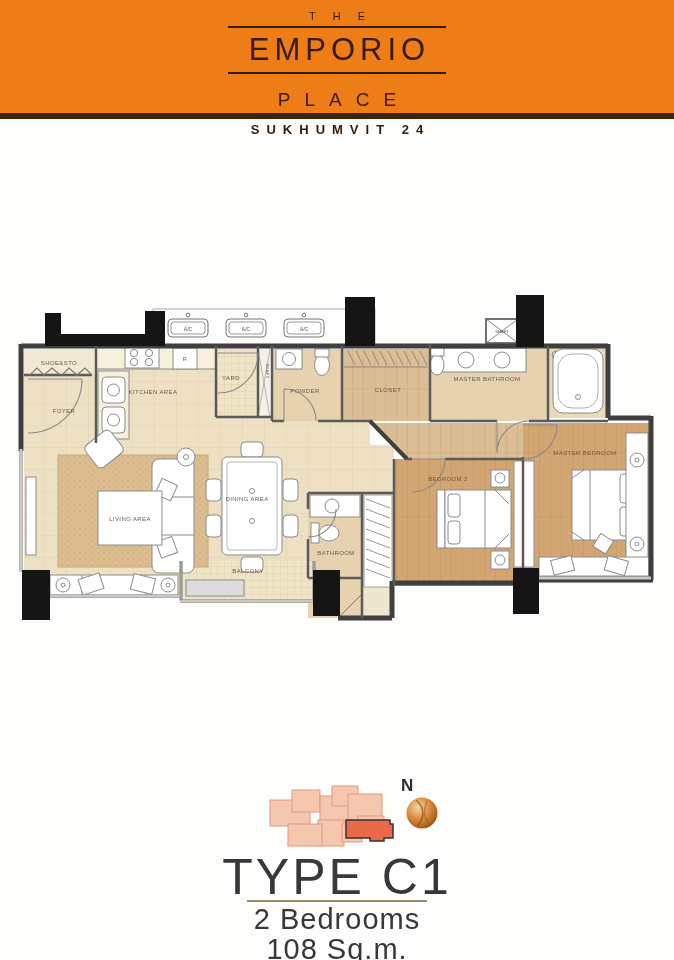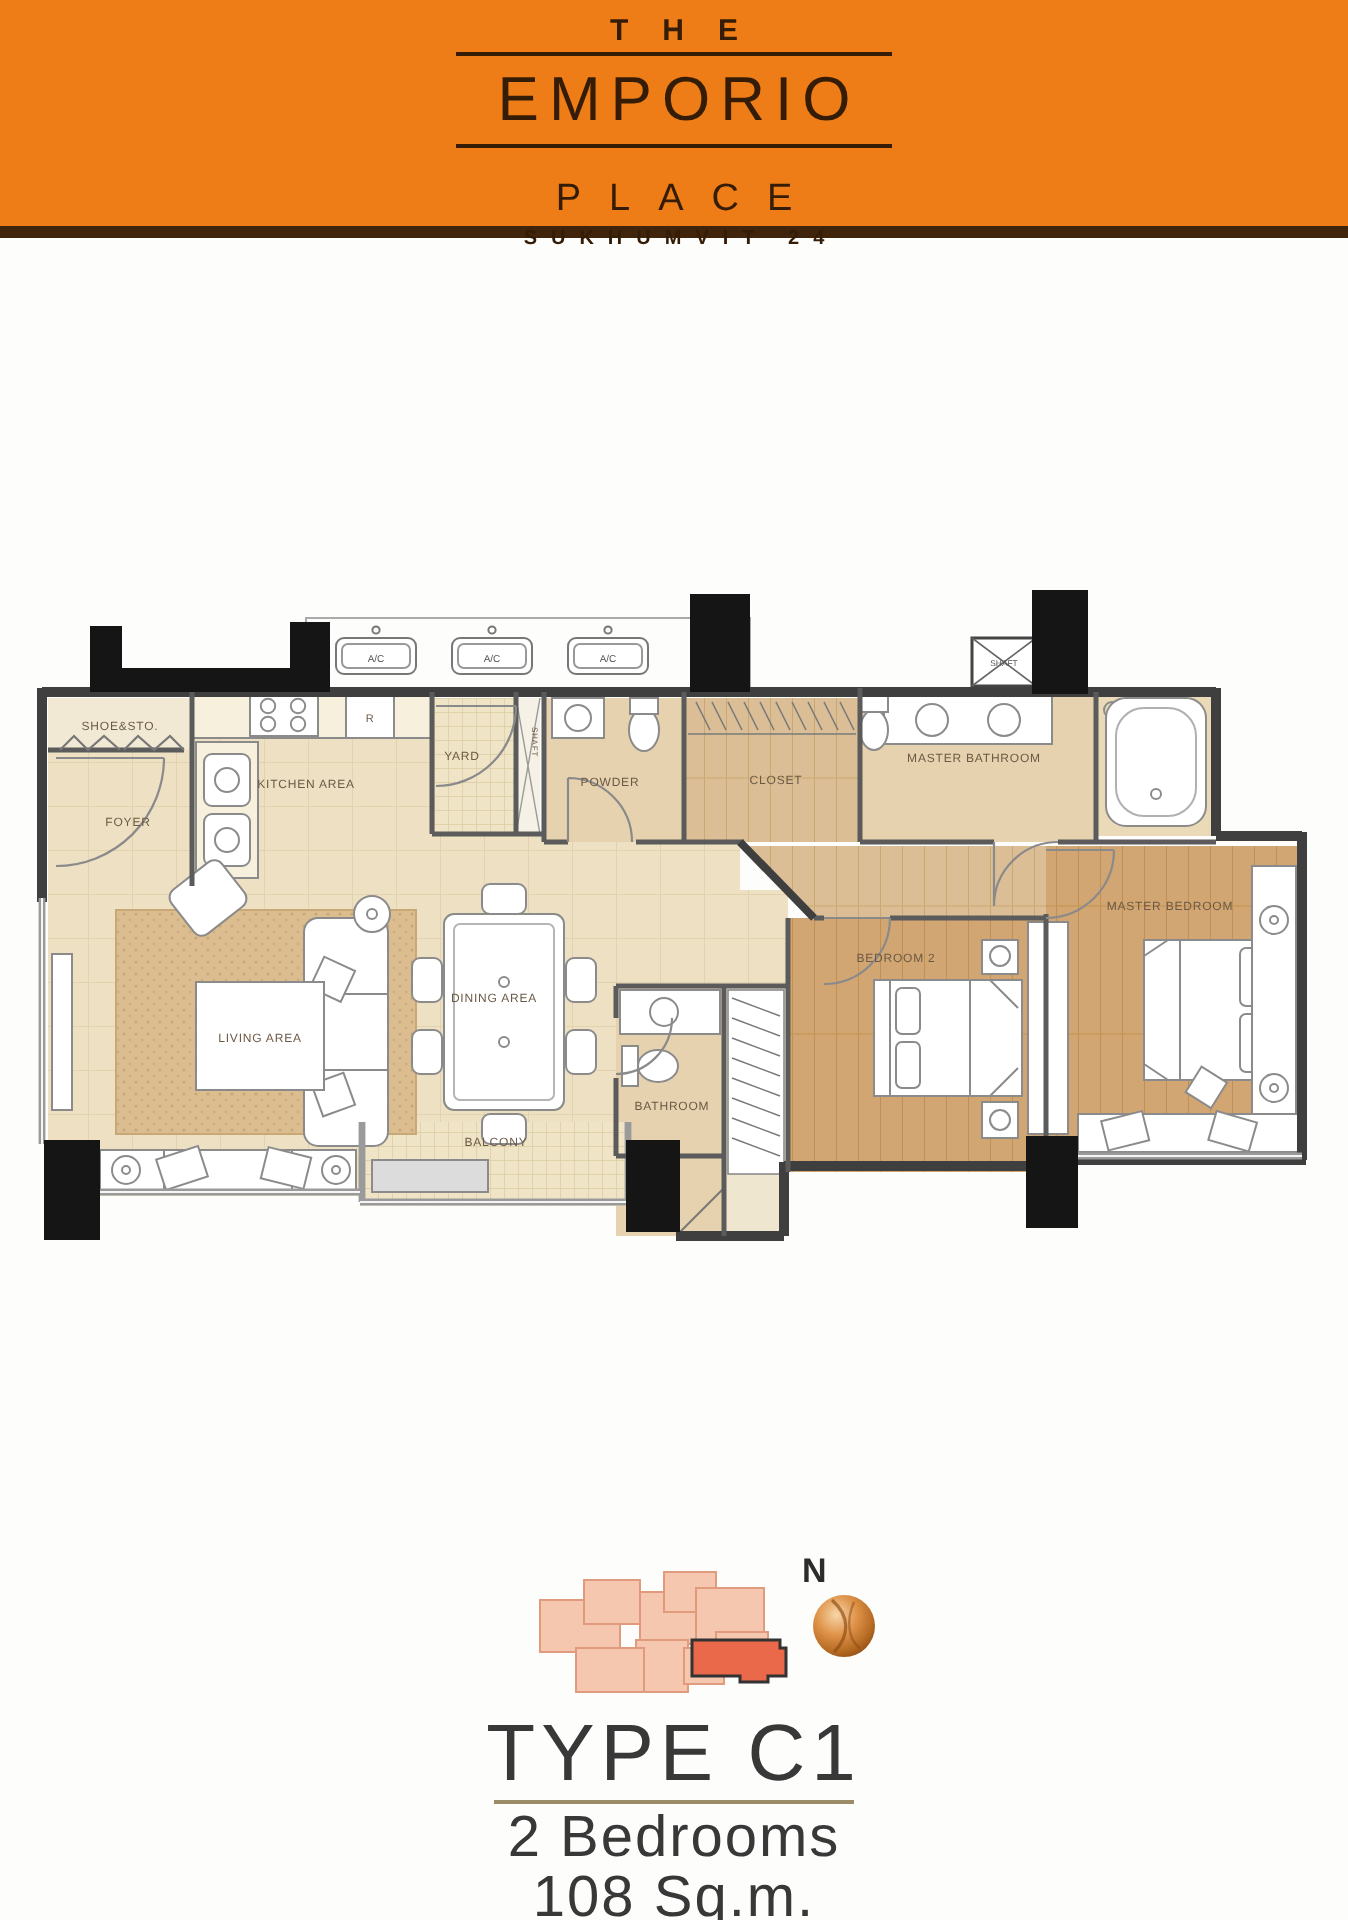--- a/index.html
+++ b/index.html
@@ -2,34 +2,34 @@
 <html><head>
 <meta charset="utf-8">
 <style>
   html,body{margin:0;padding:0;background:#e9e9e9;}
   .page{position:relative;width:674px;height:960px;background:#fdfdfc;overflow:hidden;
         font-family:"Liberation Sans",sans-serif;}
   
   .hdr{position:absolute;left:0;top:0;width:674px;height:113px;background:#EE7D17;
        border-bottom:6px solid #40240C;}
   .logo{position:absolute;left:50%;top:7px;transform:translateX(-50%);text-align:center;color:#341C06;}
-  .logo-the{font-size:15px;font-weight:700;letter-spacing:17px;text-indent:17px;line-height:18px;}
+  .logo-the{font-size:11px;font-weight:400;letter-spacing:17px;text-indent:17px;line-height:18px;}
   .logo-rule{width:218px;height:0;border-top:2px solid #341C06;margin:1px auto;}
   .logo-emporio{font-size:31px;font-weight:400;letter-spacing:5px;text-indent:5px;line-height:42px;}
   .logo-place{font-size:19px;font-weight:400;letter-spacing:14px;text-indent:14px;line-height:22px;margin-top:15px;}
-  .logo-sub{font-size:10px;font-weight:700;letter-spacing:7px;text-indent:7px;line-height:14px;margin-top:2px;}
+  .logo-sub{font-size:13px;font-weight:700;letter-spacing:7px;text-indent:7px;line-height:14px;margin-top:12px;}
   
   .plan{position:absolute;left:0;top:293px;width:674px;height:340px;}
   
   .keyplan{position:absolute;left:262px;top:780px;width:170px;height:78px;}
   .north-label{position:absolute;left:401px;top:776px;font-size:17px;font-weight:700;color:#2c2c2c;letter-spacing:1px;}
   .north-sphere{position:absolute;left:403px;top:794px;width:38px;height:38px;}
   
   .footer{position:absolute;left:0;top:855px;width:674px;text-align:center;color:#383838;}
-  .type-line{font-size:40px;font-weight:400;letter-spacing:3px;line-height:44px;}
+  .type-line{font-size:50px;font-weight:400;letter-spacing:3px;line-height:44px;}
   .type-underline{width:180px;height:0;border-top:2px solid #9a8c66;margin:1px auto 2px auto;}
   .bedrooms-line{font-size:29px;font-weight:400;letter-spacing:1px;line-height:30px;text-align:center;}
   .area-line{font-size:29px;font-weight:400;letter-spacing:1px;line-height:30px;}
   svg text{font-family:"Liberation Sans",sans-serif;}
 </style>
 </head>
 <body>
 
 <div class="page">
 

